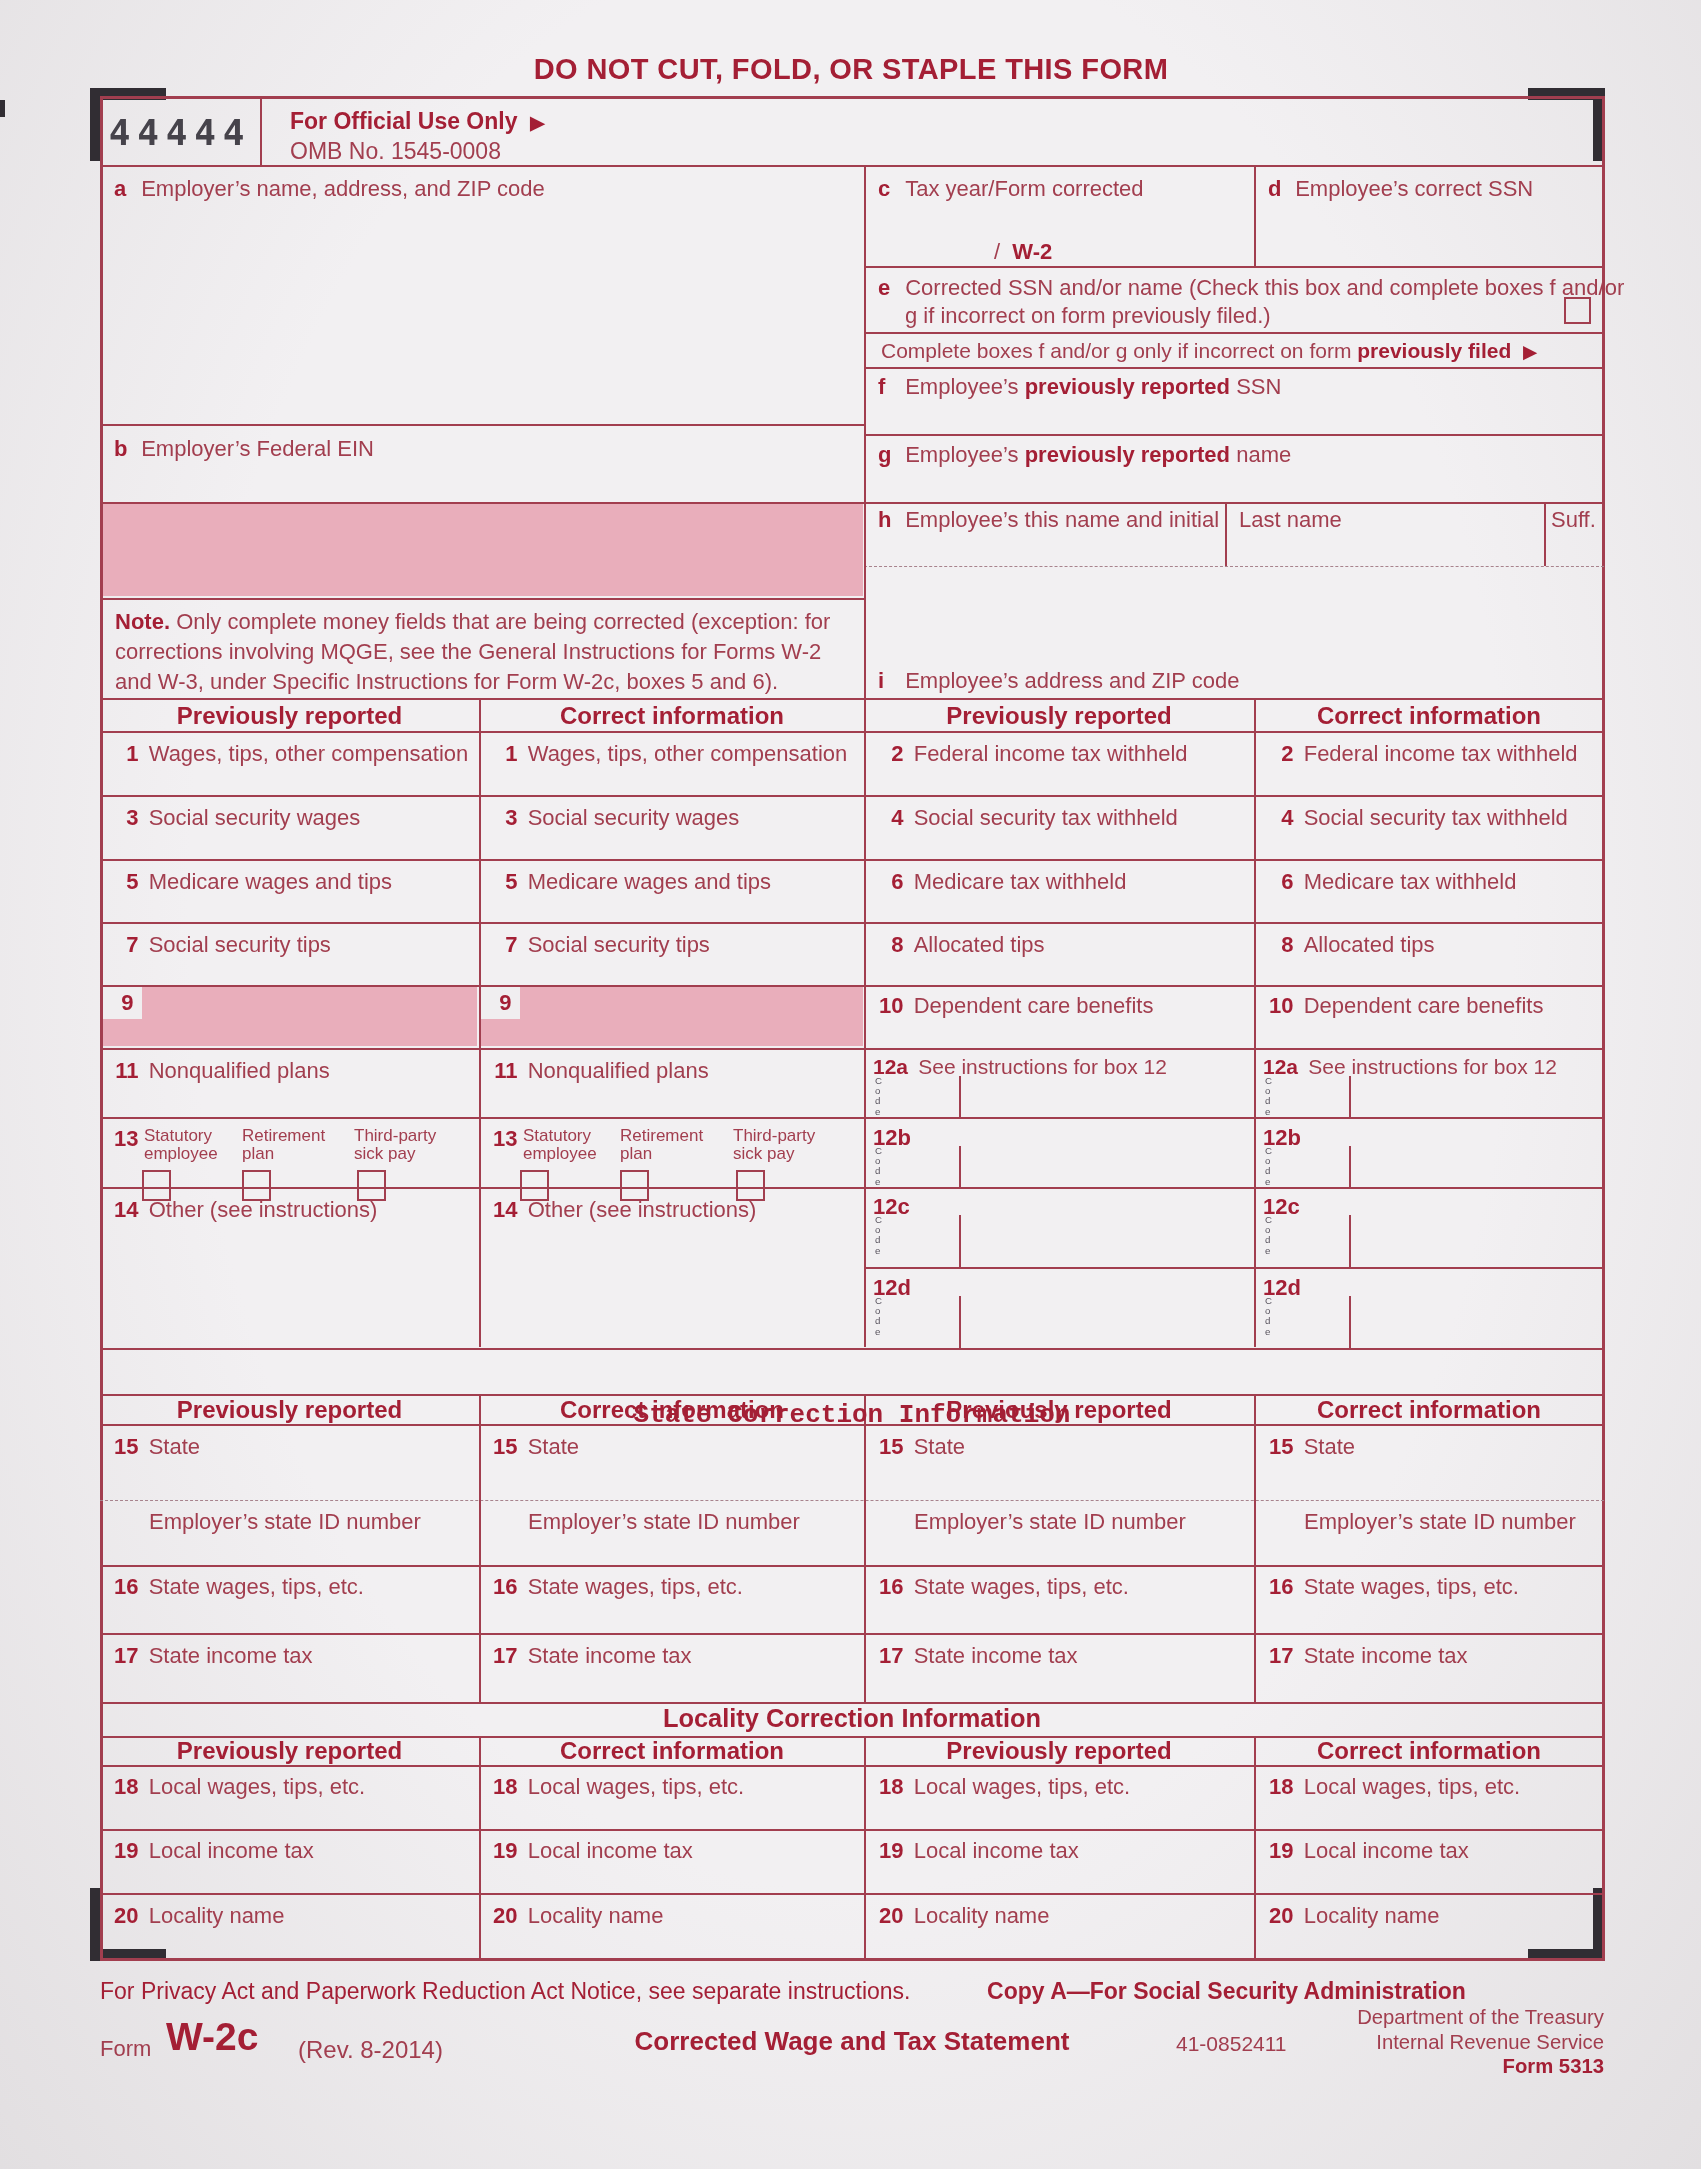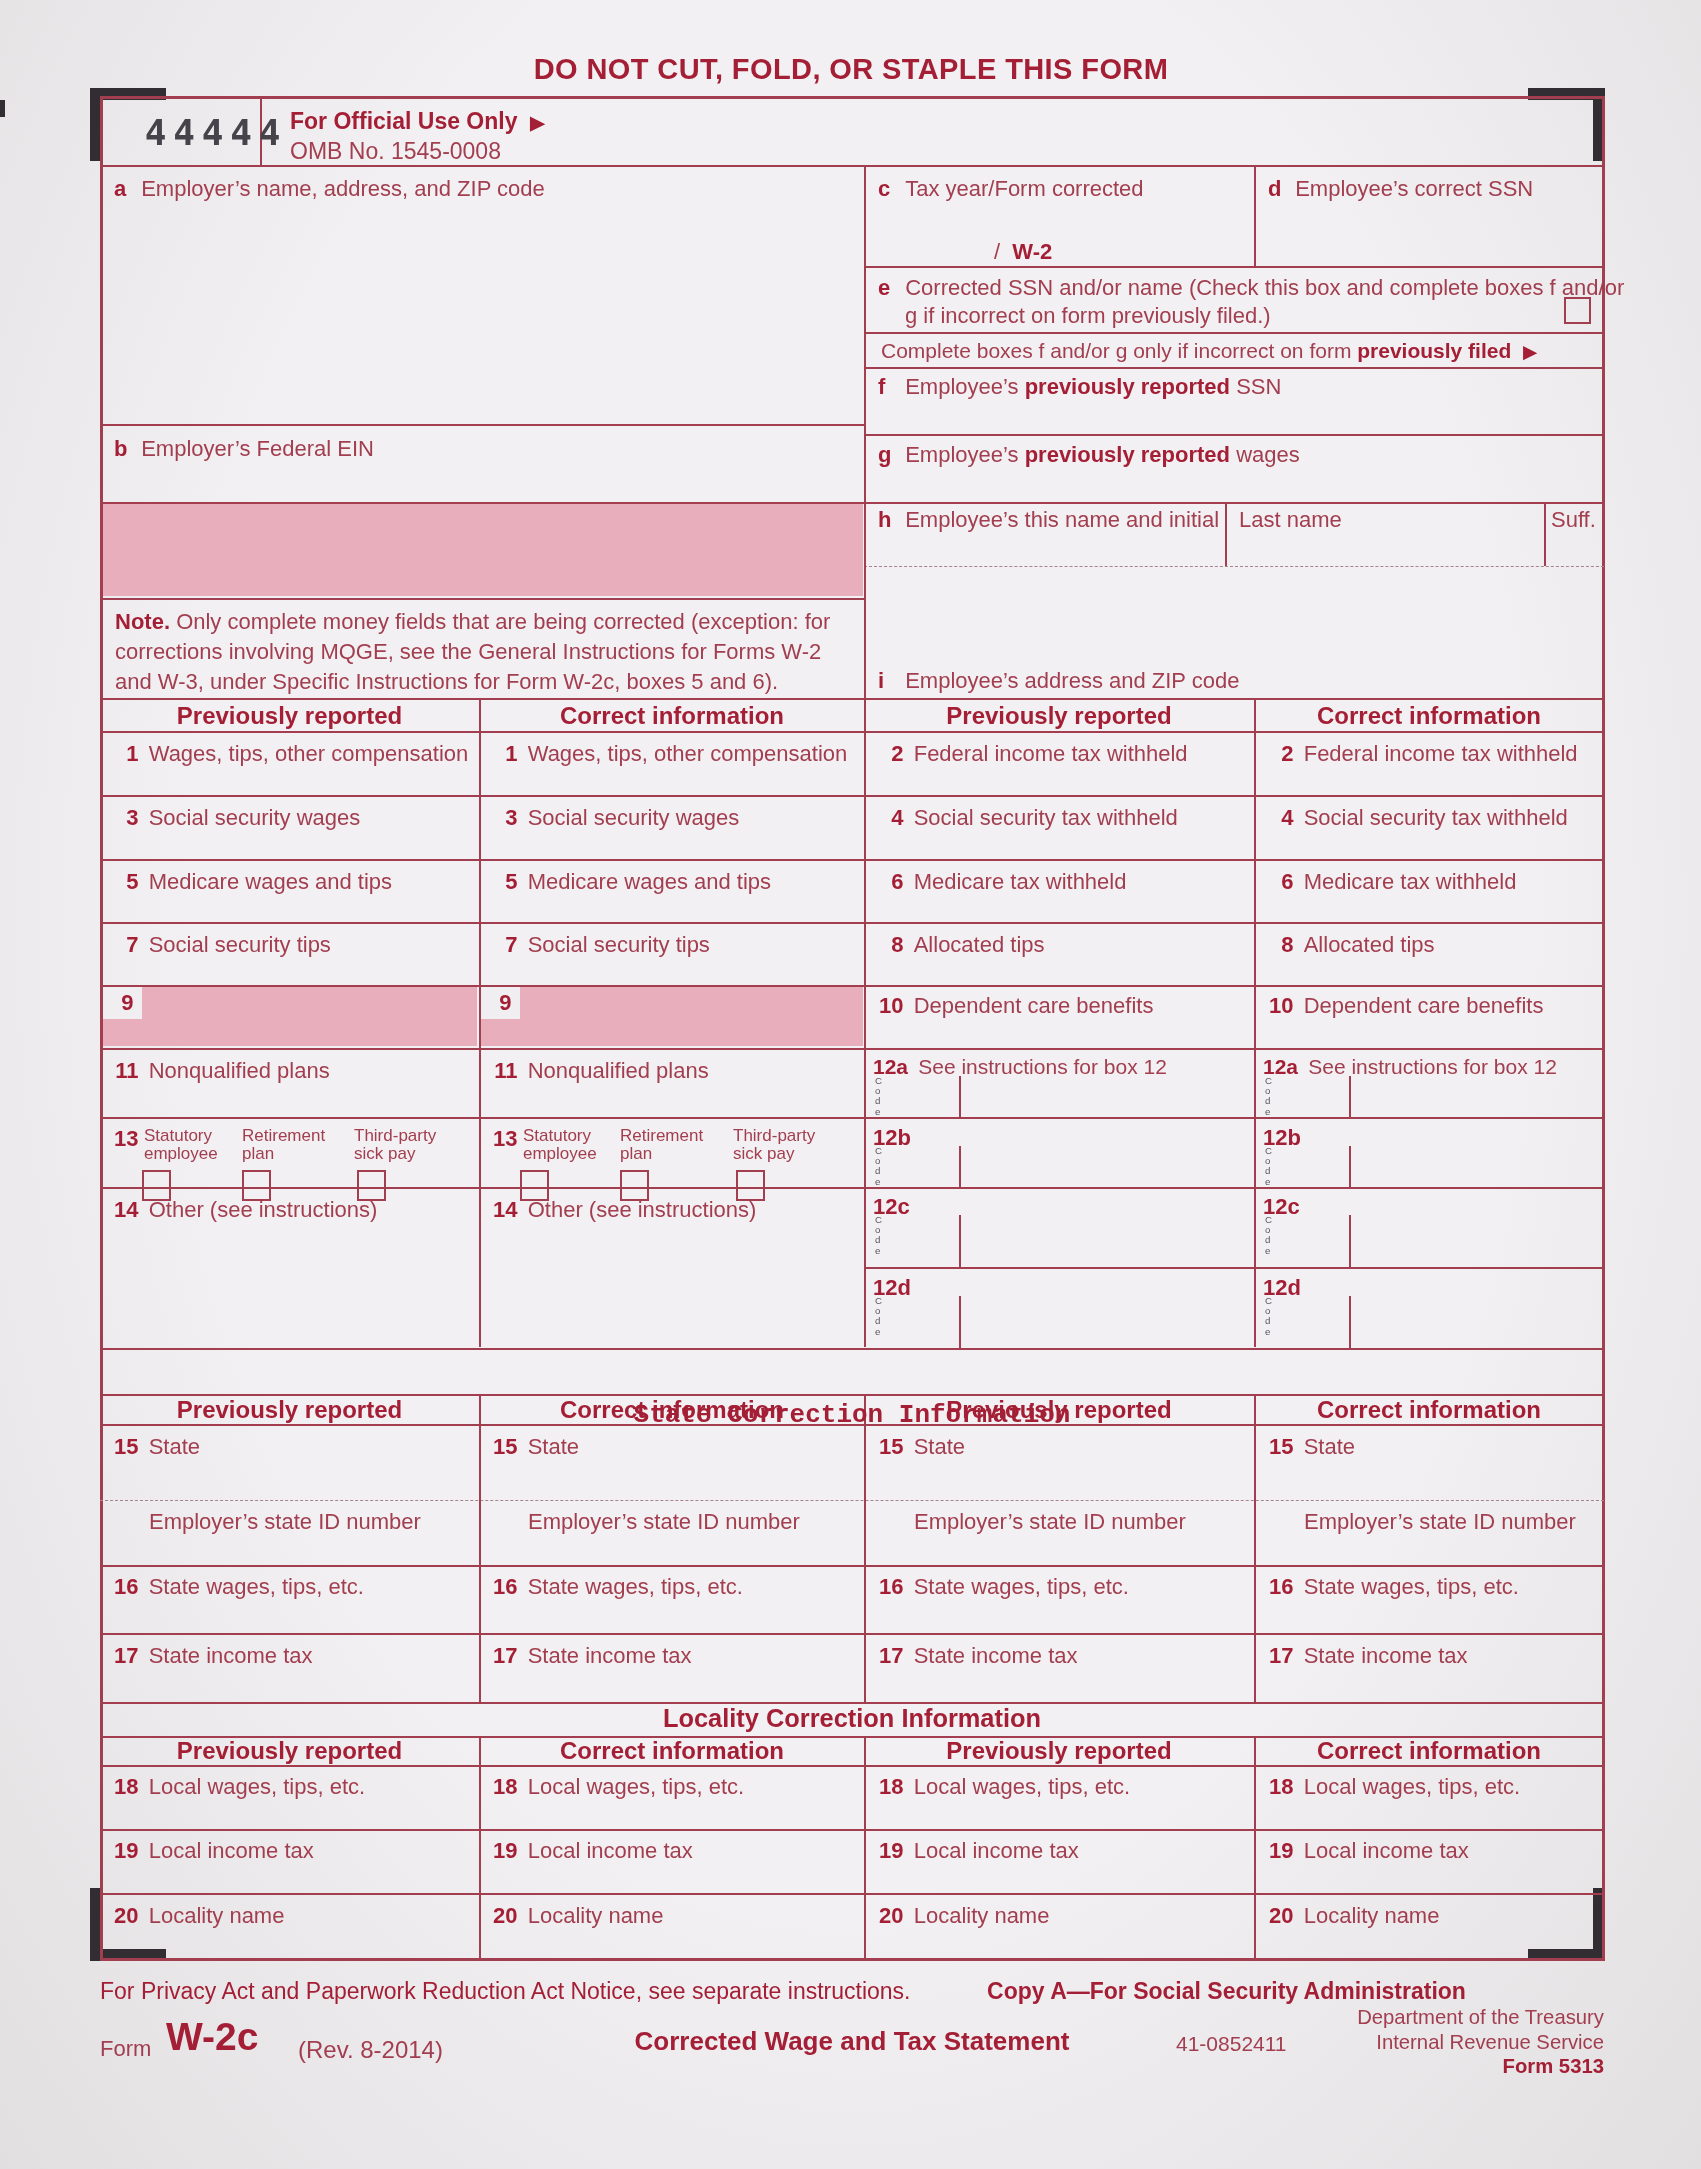--- a/index.html
+++ b/index.html
@@ -111,21 +111,21 @@
 <div class="vl" style="left:959px;top:1215px;height:52px;"></div>
 <div class="vl" style="left:959px;top:1296px;height:52px;"></div>
 <div class="vl" style="left:1349px;top:1076px;height:41px;"></div>
 <div class="vl" style="left:1349px;top:1146px;height:41px;"></div>
 <div class="vl" style="left:1349px;top:1215px;height:52px;"></div>
 <div class="vl" style="left:1349px;top:1296px;height:52px;"></div>
 
 <div class="notch" style="left:103px;top:987px;width:39px;height:32px;"></div>
 <div class="notch" style="left:481px;top:987px;width:39px;height:32px;"></div>
 
-<div class="abs" style="left:100px;top:112px;width:160px;text-align:center;font-family:'DejaVu Sans Mono',monospace;font-weight:700;font-size:36px;letter-spacing:6.8px;color:var(--digits);margin-left:36px;">44444</div>
+<div class="abs" style="left:100px;top:112px;width:160px;text-align:center;font-family:'DejaVu Sans Mono',monospace;font-weight:700;font-size:36px;letter-spacing:6.8px;color:var(--digits);">44444</div>
 <div class="lbl" style="left:290px;top:108px;font-weight:700;color:var(--bold);font-size:23px;">
   <span>For Official Use Only</span>&nbsp;&nbsp;<span class="arrow">▶</span>
 </div>
 <div class="lbl" style="left:290px;top:138px;font-size:23px;">OMB No. 1545-0008</div>
 
 <div class="lbl letter" style="left:114px;top:176px;">
   <span class="num">a</span><span>Employer’s name, address, and ZIP code</span></div>
 <div class="lbl letter" style="left:114px;top:436px;">
   <span class="num">b</span><span>Employer’s Federal EIN</span></div>
 <div class="lbl letter" style="left:878px;top:176px;">
@@ -136,21 +136,21 @@
   <span class="num">d</span><span>Employee’s correct SSN</span></div>
 <div class="lbl letter" style="left:878px;top:275px;">
   <span class="num">e</span><span>Corrected SSN and/or name (Check this box and complete boxes f and/or</span></div>
 <div class="lbl" style="left:905px;top:303px;">g if incorrect on form previously filed.)</div>
 <div class="cb" style="left:1564px;top:297px;width:27px;height:27px;"></div>
 <div class="lbl" style="left:881px;top:339px;font-size:21px;">
   <span>Complete boxes f and/or g only if incorrect on form</span>&nbsp;<span class="b">previously filed</span>&nbsp;&nbsp;<span class="arrow">▶</span></div>
 <div class="lbl letter" style="left:878px;top:374px;">
   <span class="num">f</span><span>Employee’s</span>&nbsp;<span class="b">previously reported</span>&nbsp;<span>SSN</span></div>
 <div class="lbl letter" style="left:878px;top:442px;">
-  <span class="num">g</span><span>Employee’s</span>&nbsp;<span class="b">previously reported</span>&nbsp;<span>wages</span></div>
+  <span class="num">g</span><span>Employee’s</span>&nbsp;<span class="b">previously reported</span>&nbsp;<span>name</span></div>
 <div class="lbl letter" style="left:878px;top:507px;">
   <span class="num">h</span><span>Employee’s this name and initial</span></div>
 <div class="lbl" style="left:1239px;top:507px;">Last name</div>
 <div class="lbl" style="left:1551px;top:507px;">Suff.</div>
 <div class="lbl letter" style="left:878px;top:668px;">
   <span class="num">i</span><span>Employee’s address and ZIP code</span></div>
 
 <div class="abs" style="left:115px;top:607px;width:746px;font-size:22px;line-height:30px;color:var(--ink);">
   <span class="b">Note.</span> <span>Only complete money fields that are being corrected (exception: for</span><br>
   <span>corrections involving MQGE, see the General Instructions for Forms W-2</span><br>

